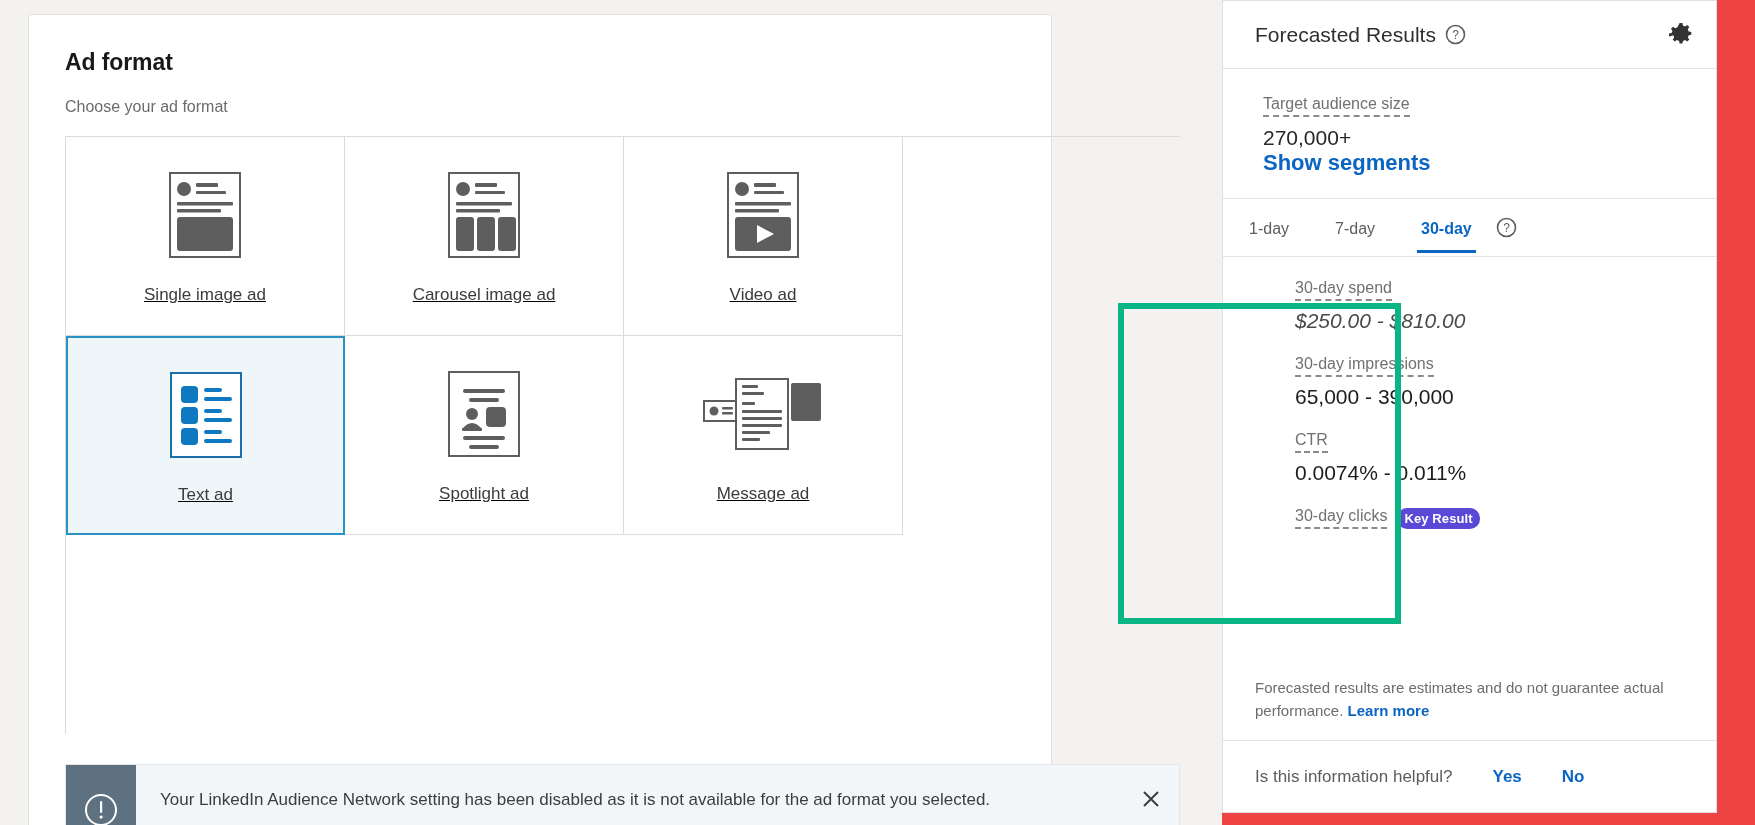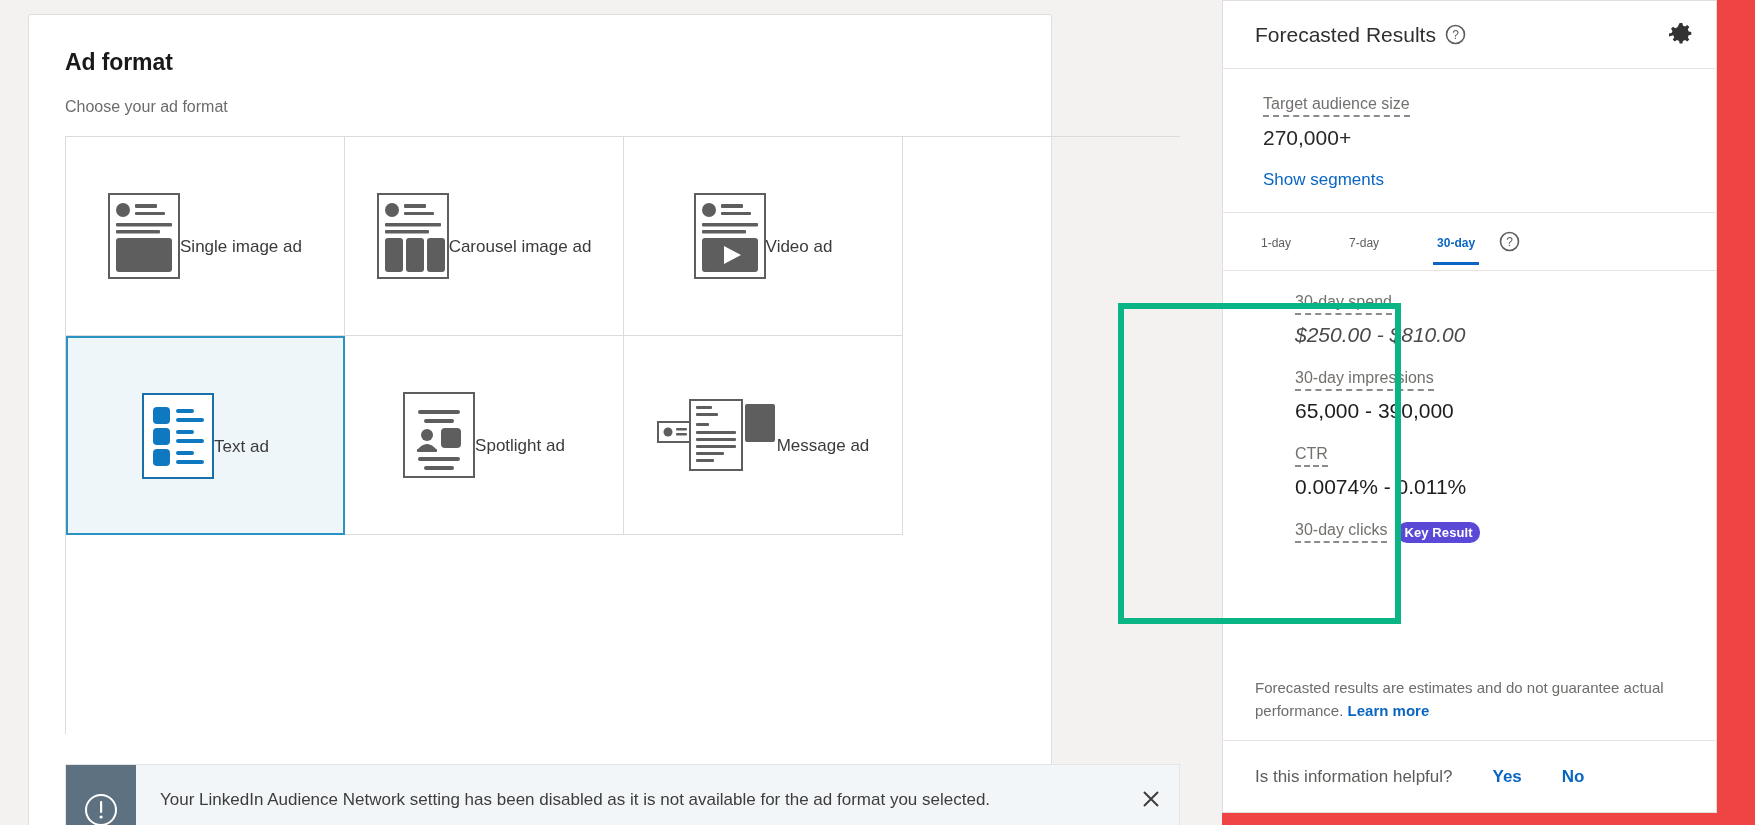--- a/index.html
+++ b/index.html
@@ -37,24 +37,25 @@
     width: 1115px;
     display: flex; flex-wrap: wrap;
     border-top: 1px solid #dcdbd9;
     border-left: 1px solid #dcdbd9;
   }
   .fmt-card {
     width: 279px; height: 199px;
     border-right: 1px solid #dcdbd9;
     border-bottom: 1px solid #dcdbd9;
     background: #fff;
-    display: flex; 
+    display: flex; flex-direction: column;
     align-items: center; justify-content: center;
     cursor: pointer;
     position: relative;
+    text-decoration: underline;
   }
   .fmt-card.empty { border-right: none; border-bottom: none; background: transparent; cursor: default;}
   .fmt-card.selected {
     background: #eef6f9;
     border: 2px solid #2a93c4;
     z-index: 3;
   }
   .fmt-icon { height: 96px; display:flex; align-items:center; justify-content:center; }
   .fmt-label {
     margin-top: 22px; font-size: 17px; color: #3b3b3b;
@@ -112,34 +113,34 @@
   .audience-block { padding: 26px 32px 22px 40px; border-bottom: 1px solid #e6e5e3; }
   .dotted-label {
     font-size: 16px; color: #73706d;
     border-bottom: 2px dashed #8d8a87;
     display: inline-block; padding-bottom: 2px;
   }
   .big-value {
     font-size: 21px; color: #282828; margin-top: 9px; font-weight: 400;
   }
   .link-blue {
-    color: #0a66c2; font-size: 17px; font-weight: normal;
-    margin-top: 20px; display:inline-block; cursor:pointer;
+    color: #0a66c2; font-size: 22px; font-weight: bold;
+    display:inline-block; cursor:pointer;
   }
 
   .tabs {
     display: flex; align-items: center;
     padding: 0 22px 0 26px;
     height: 58px;
     border-bottom: 1px solid #e6e5e3;
   }
   .tab {
-    font-size: 12px; color: #5d5d5d;
+    font-size: 16px; color: #5d5d5d;
     padding: 16px 0 14px 0; margin-right: 46px;
-    cursor: pointer; position: relative; margin-left: 12px;
+    cursor: pointer; position: relative;
   }
   .tab.active {
     color: #0a66c2; font-weight: bold;
   }
   .tab.active::after {
     content: ""; position: absolute;
     left: -4px; right: -4px; bottom: -1px; height: 3px;
     background: #0a66c2;
   }
 

